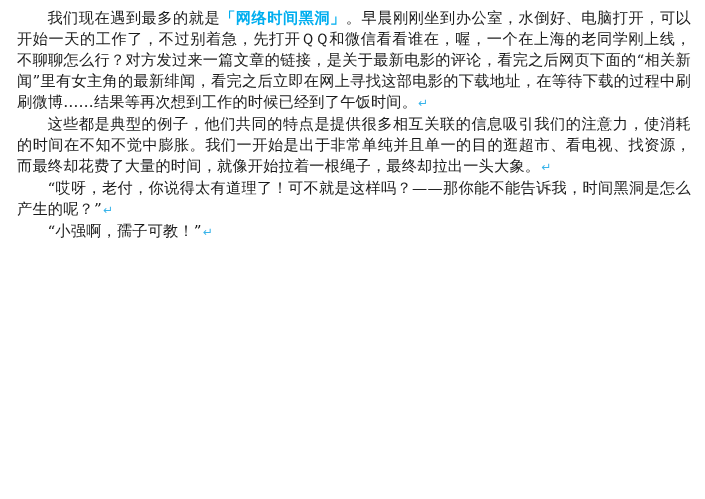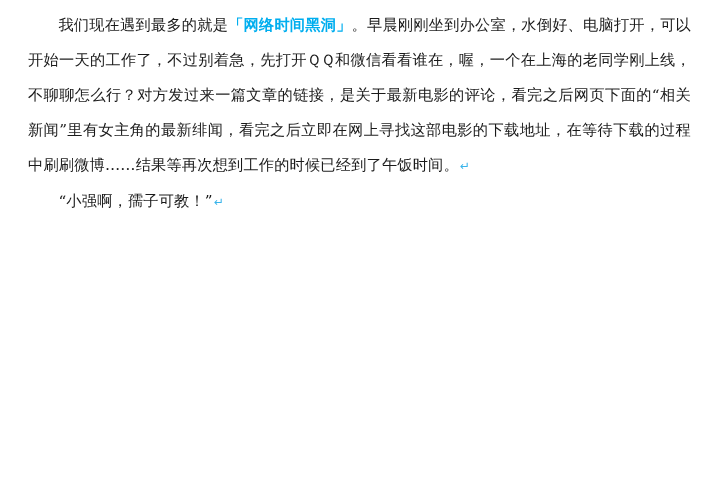--- a/index.html
+++ b/index.html
@@ -15,25 +15,25 @@
   }
   .page {
     width: 705px;
     height: 499px;
     box-sizing: border-box;
     padding: 8px 14px 0 16px;
     position: relative;
   }
   .para {
     font-size: 15.2px;
-    line-height: 35px;
+    line-height: 21px;
     color: #1a1a1a;
     text-align: justify;
     text-justify: inter-ideograph;
-    margin: 0 0 0 12px;
+    margin: 0 0 0 1px;
     letter-spacing: 0.2px;
   }
   .indent {
     text-indent: 2em;
   }
   .highlight {
     color: #00AEEF;
     font-weight: bold;
   }
   .pilcrow {
@@ -43,15 +43,17 @@
     margin-left: 1px;
     font-family: "DejaVu Sans", "Liberation Sans", sans-serif;
   }
 </style>
 </head>
 <body>
 
 <div class="page">
   <div id="paragraphs">
       <p class="para indent"><span>我们现在遇到最多的就是</span><span class="highlight" style="color: rgb(0, 174, 239);">「网络时间黑洞」</span><span>。早晨刚刚坐到办公室，水倒好、电脑打开，可以开始一天的工作了，不过别着急，先打开ＱＱ和微信看看谁在，喔，一个在上海的老同学刚上线，不聊聊怎么行？对方发过来一篇文章的链接，是关于最新电影的评论，看完之后网页下面的“相关新闻”里有女主角的最新绯闻，看完之后立即在网上寻找这部电影的下载地址，在等待下载的过程中刷刷微博……结果等再次想到工作的时候已经到了午饭时间。</span><span class="pilcrow" style="color: rgb(57, 180, 234);">↵</span></p>
+      <p class="para indent"><span>这些都是典型的例子，他们共同的特点是提供很多相互关联的信息吸引我们的注意力，使消耗的时间在不知不觉中膨胀。我们一开始是出于非常单纯并且单一的目的逛超市、看电视、找资源，而最终却花费了大量的时间，就像开始拉着一根绳子，最终却拉出一头大象。</span><span class="pilcrow" style="color: rgb(57, 180, 234);">↵</span></p>
+      <p class="para indent"><span>“哎呀，老付，你说得太有道理了！可不就是这样吗？——那你能不能告诉我，时间黑洞是怎么产生的呢？”</span><span class="pilcrow" style="color: rgb(57, 180, 234);">↵</span></p>
       <p class="para indent"><span>“小强啊，孺子可教！”</span><span class="pilcrow" style="color: rgb(57, 180, 234);">↵</span></p>
     </div>
 </div>
 
 </body></html>

